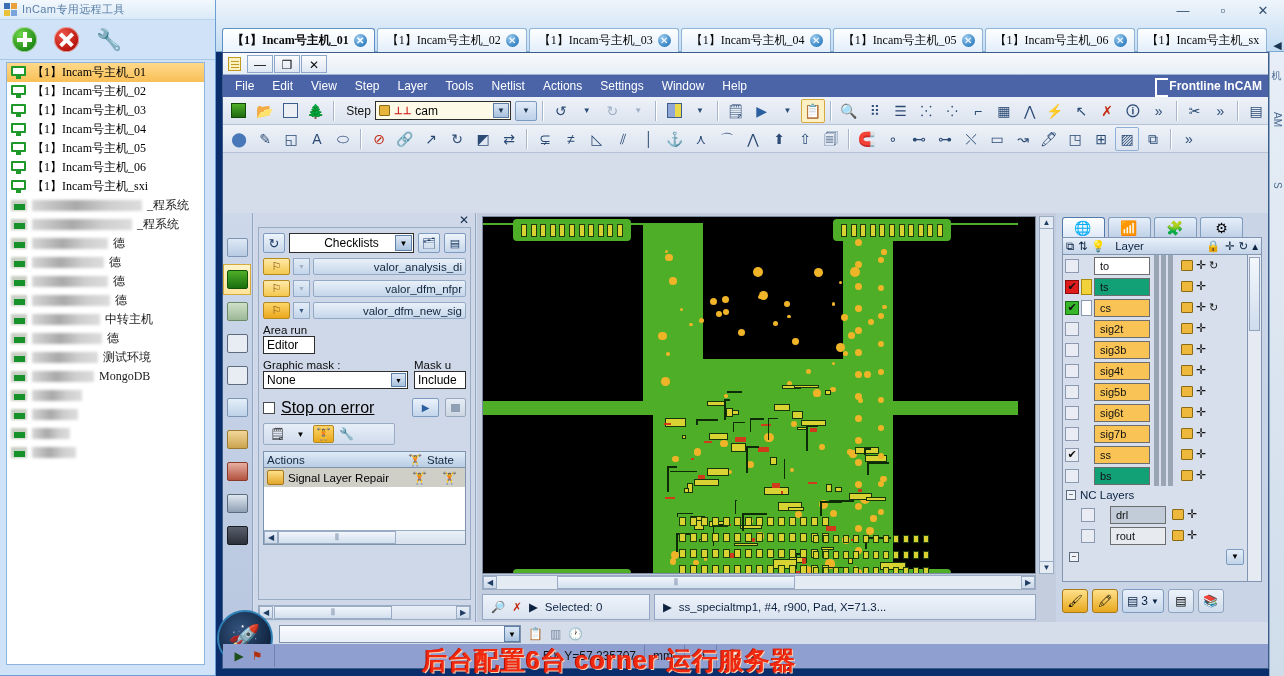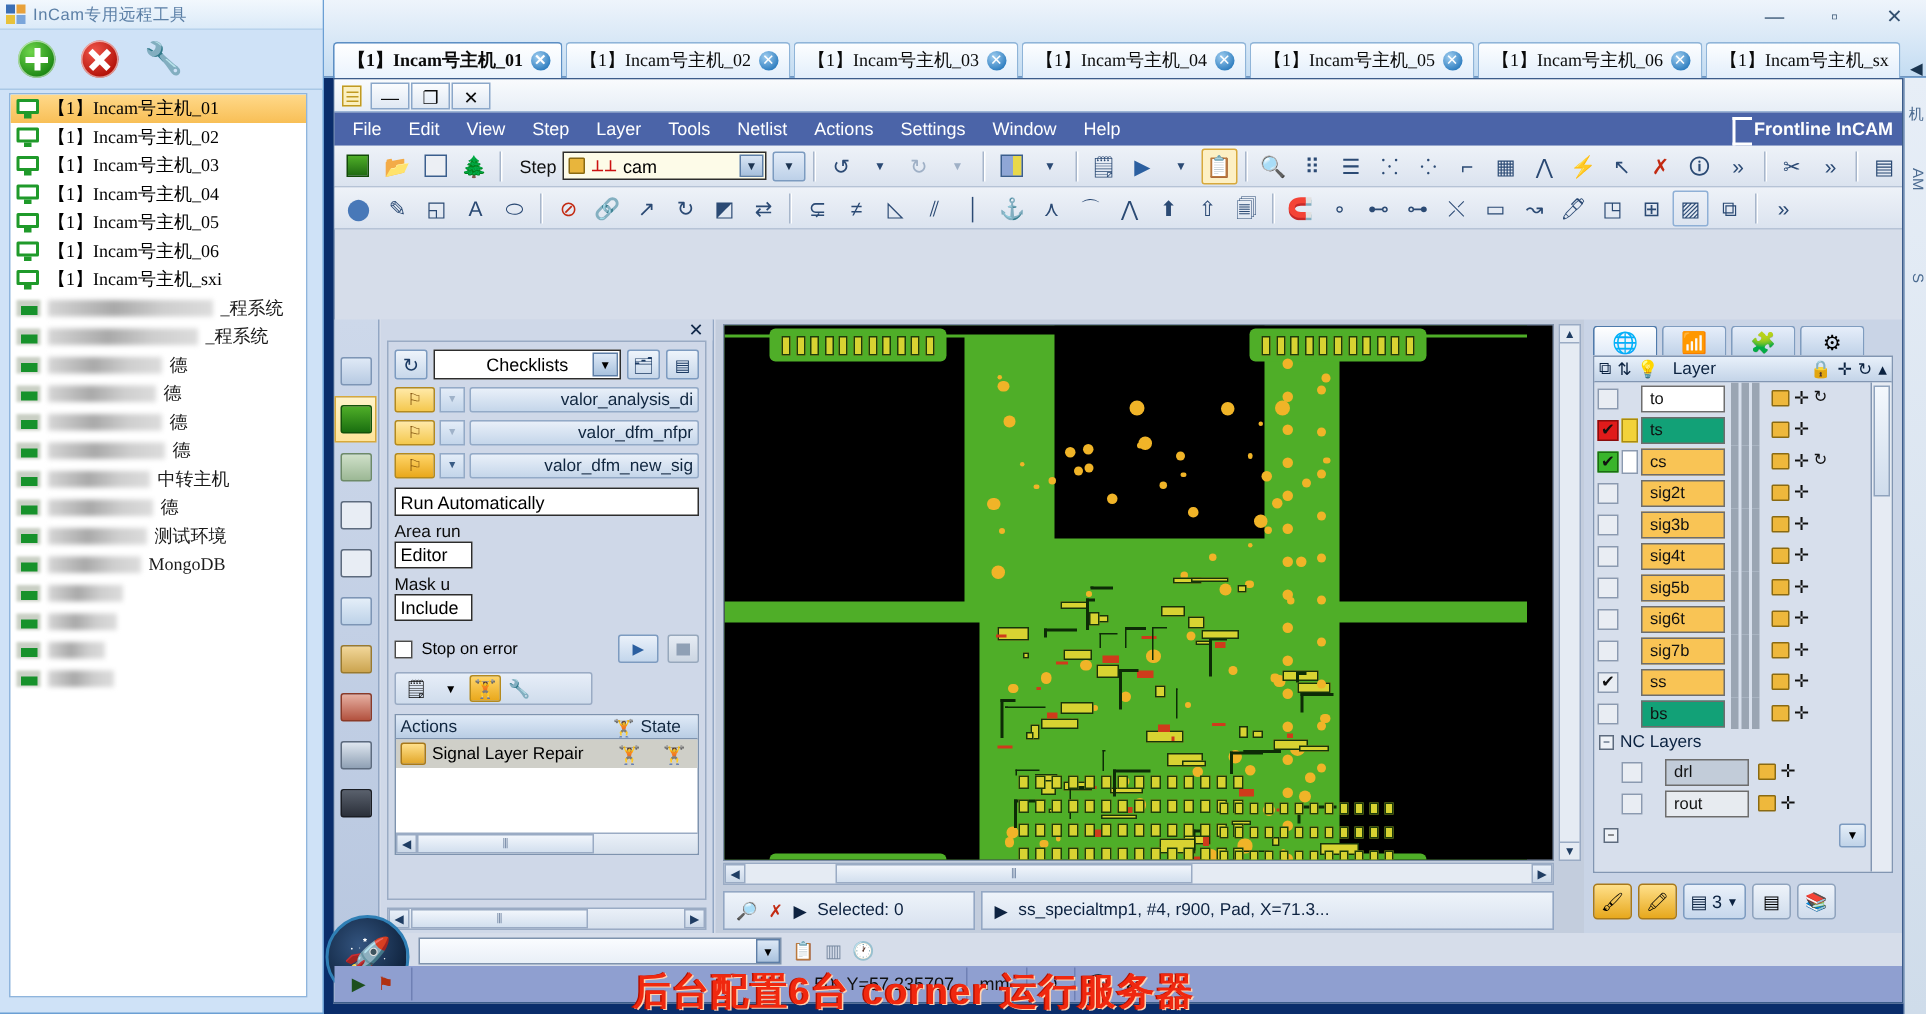--- a/index.html
+++ b/index.html
@@ -187,21 +187,21 @@
   .fcol{flex:1;min-width:0;}
   .fcol.short{flex:0 0 52px;}
   .flab{font-size:11.5px;color:#0c0c0c;white-space:nowrap;}
   .fsel{height:18px;background:#fff;border:1px solid #2d2d2d;position:relative;
      font-size:12px;padding-left:3px;line-height:17px;white-space:nowrap;overflow:hidden;}
   .fsel .arrow{position:absolute;right:1px;top:1px;width:15px;height:14px;
      background:linear-gradient(#dce8f6,#a9c2de);border:1px solid #5d7ea7;
      display:flex;align-items:center;justify-content:center;font-size:7px;}
   #stoprow{display:flex;align-items:center;gap:6px;margin-top:9px;}
   .cbx{width:12px;height:12px;background:#fff;border:1px solid #4a4a4a;flex:none;}
-  #stoprow .lbl{font-size:11px;flex:1;}
+  #stoprow .lbl{font-size:16px;flex:1;text-decoration:underline;}
   .playbtn{width:27px;height:19px;background:linear-gradient(#eaf1fa,#c3d6ec);
      border:1px solid #7d9bc0;border-radius:2px;display:flex;align-items:center;justify-content:center;
      color:#2b5fa0;font-size:10px;cursor:pointer;}
   .stopbtn{width:21px;height:19px;background:linear-gradient(#e6ecf4,#ccd6e2);
      border:1px solid #97a8bc;border-radius:2px;display:flex;align-items:center;justify-content:center;}
   .stopbtn i{width:9px;height:8px;background:#8fa0b5;display:block;}
   #minirow{margin-top:6px;height:22px;background:linear-gradient(#e7eef8,#cfdcec);
      border:1px solid #9aabc4;border-radius:2px;display:flex;align-items:center;gap:2px;padding:0 3px;width:132px;}
   .mr-b{width:21px;height:18px;display:flex;align-items:center;justify-content:center;cursor:pointer;}
   .mr-b.hot{background:linear-gradient(#ffd569,#e9a81c);border:1px solid #b48a1e;border-radius:2px;}
@@ -860,32 +860,38 @@
               <span class="pindrop dim">▼</span>
               <span class="cl-name">valor_dfm_nfpr</span>
             </div>
             <div class="chk-line">
               <span class="pin hot">⚐</span>
               <span class="pindrop">▼</span>
               <span class="cl-name">valor_dfm_new_sig</span>
             </div>
           </div>
 
-        <div id="runauto">Run Automatically</div>
 
         <div class="fieldgrid">
           <div class="fcol short">
             <div class="flab">Area run</div>
             <div class="fsel">
               <span>Editor</span>
             </div>
           </div>
         </div>
 
         <div class="fieldgrid">
+          <div class="fcol">
+            <div class="flab">Graphic mask :</div>
+            <div class="fsel">
+              <span>None</span>
+              <span class="arrow">▼</span>
+            </div>
+          </div>
           <div class="fcol short">
             <div class="flab">Mask u</div>
             <div class="fsel">
               <span>Include</span>
             </div>
           </div>
         </div>
 
         <div id="stoprow">
           <span class="cbx"></span>

